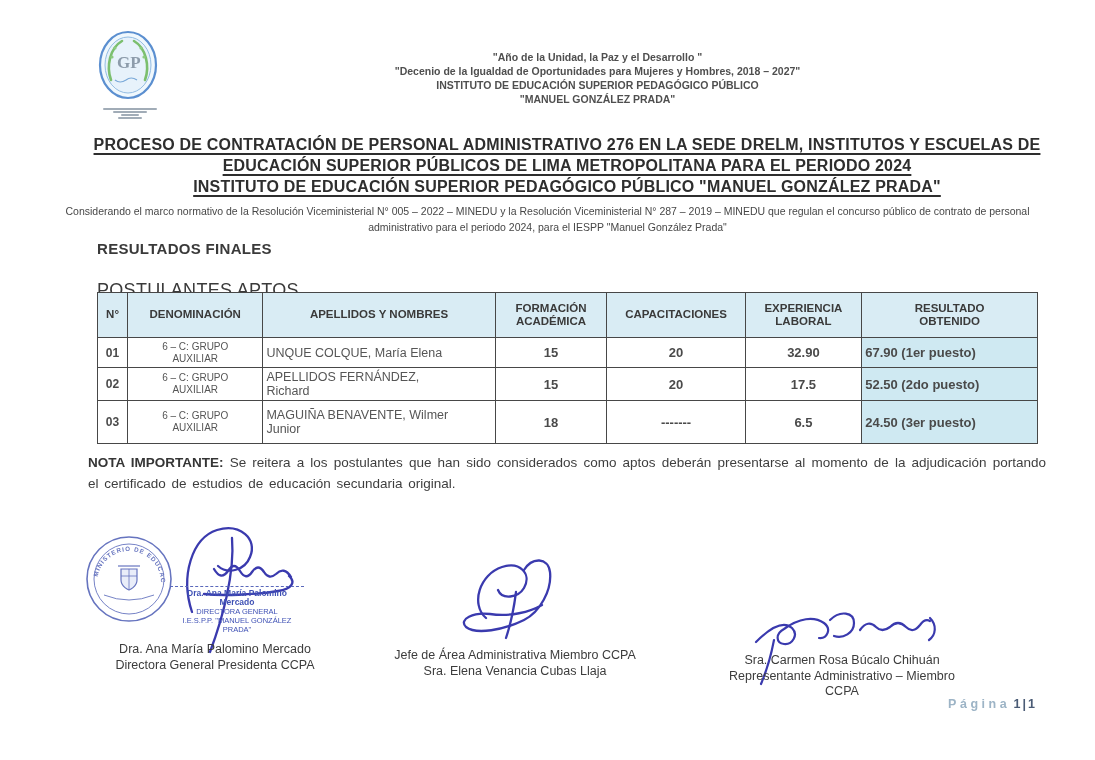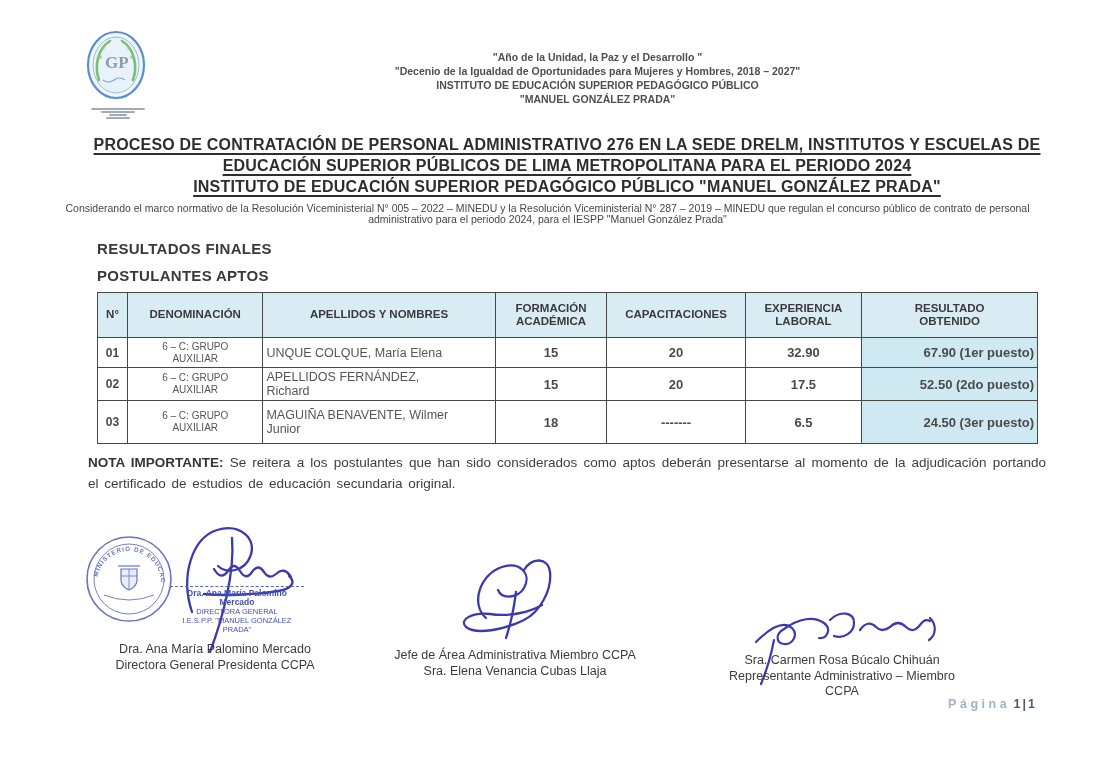--- a/index.html
+++ b/index.html
@@ -1,48 +1,48 @@
 <!DOCTYPE html>
 <html><head>
 <meta charset="utf-8">
 <style>
   html,body{margin:0;padding:0;background:#fff;}
   #page{
     position:relative;width:1095px;height:760px;background:#ffffff;overflow:hidden;
     font-family:"Liberation Sans", sans-serif;color:#3f3f3f;
   }
   
-  .logo-wrap{position:absolute;left:78px;top:30px;width:80px;height:96px;}
+  .logo-wrap{position:absolute;left:90px;top:30px;width:80px;height:96px;}
   .logo-caption{margin-top:2px;}
   .logo-caption .bar{height:2px;background:#8a97a5;opacity:.8;margin:1px auto;border-radius:1px;}
   .letterhead{position:absolute;left:100px;top:50px;width:995px;text-align:center;
     font-weight:bold;color:#4f4f4f;font-size:10.5px;line-height:14px;letter-spacing:0px;}
   
   .doc-title{position:absolute;left:62px;top:134px;width:1010px;text-align:center;
     font-weight:bold;font-size:16px;line-height:21px;color:#2e2e2e;letter-spacing:.2px;}
   .doc-title .title-line{text-decoration:underline;text-decoration-thickness:1.5px;text-underline-offset:3px;}
   .considerations{position:absolute;left:65px;top:203px;width:965px;text-align:center;
-    font-size:10.5px;line-height:11px;color:#474747;}
+    font-size:10.5px;line-height:16px;color:#474747;}
   
   .h-resultados{position:absolute;left:97px;top:240px;font-weight:bold;font-size:15px;color:#3a3a3a;
     text-decoration-thickness:1.5px;text-underline-offset:4px;letter-spacing:.3px;}
-  .h-postulantes{position:absolute;left:97px;top:267px;font-weight:bold;font-size:15px;color:#3a3a3a;letter-spacing:.3px;}
+  .h-postulantes{position:absolute;left:97px;top:280px;font-weight:normal;font-size:18px;color:#3a3a3a;letter-spacing:.3px;}
   
   table.results{position:absolute;left:97px;top:292px;width:941px;border-collapse:collapse;table-layout:fixed;}
   table.results th,table.results td{border:1.4px solid #474747;padding:2px 3px;vertical-align:middle;}
   table.results th{background:#d9ecf4;font-weight:bold;font-size:11.5px;line-height:13.5px;color:#3a3a3a;text-align:center;height:40px;}
   table.results th .wrap{display:inline-block;}
   .w-form{max-width:90px;} .w-exp{max-width:95px;} .w-res{max-width:105px;}
   td.c-num{font-weight:bold;font-size:12px;text-align:center;color:#4a4a4a;}
   td.c-den{font-size:10px;text-align:center;color:#555;line-height:12px;}
   td.c-den .wrap{display:inline-block;max-width:85px;}
   td.c-nom{font-size:12.5px;color:#565656;padding-left:8px;line-height:14px;}
   td.c-nom .wrap{display:inline-block;max-width:195px;}
   td.c-val{font-weight:bold;font-size:13px;text-align:center;color:#4a4a4a;}
-  td.c-res{font-weight:bold;font-size:13px;text-align:right;color:#4a4a4a;background:#cfe9f2;}
+  td.c-res{font-weight:bold;font-size:13px;text-align:left;color:#4a4a4a;background:#cfe9f2;}
   tr.r-1 td,tr.r-2 td{height:25px;margin-top:36px;}
   tr.r-3 td{height:38px;}
   
   .nota{position:absolute;left:88px;top:452px;width:958px;font-size:13.5px;line-height:21px;
     color:#3e3e3e;text-align:justify;word-spacing:2px;}
   .nota-label{font-weight:bold;color:#353535;}
   
   .sig-art{position:absolute;pointer-events:none;}
   .stamp-text{position:absolute;left:170px;top:586px;width:134px;text-align:center;color:#3f51b5;
     border-top:1px dashed #5a68bb;padding-top:2px;line-height:9px;}

